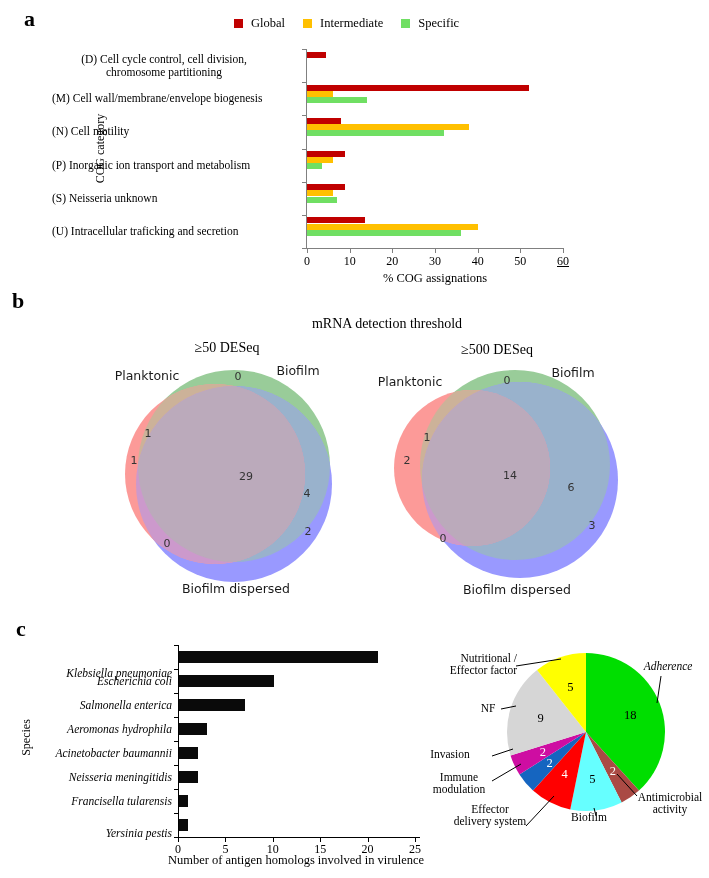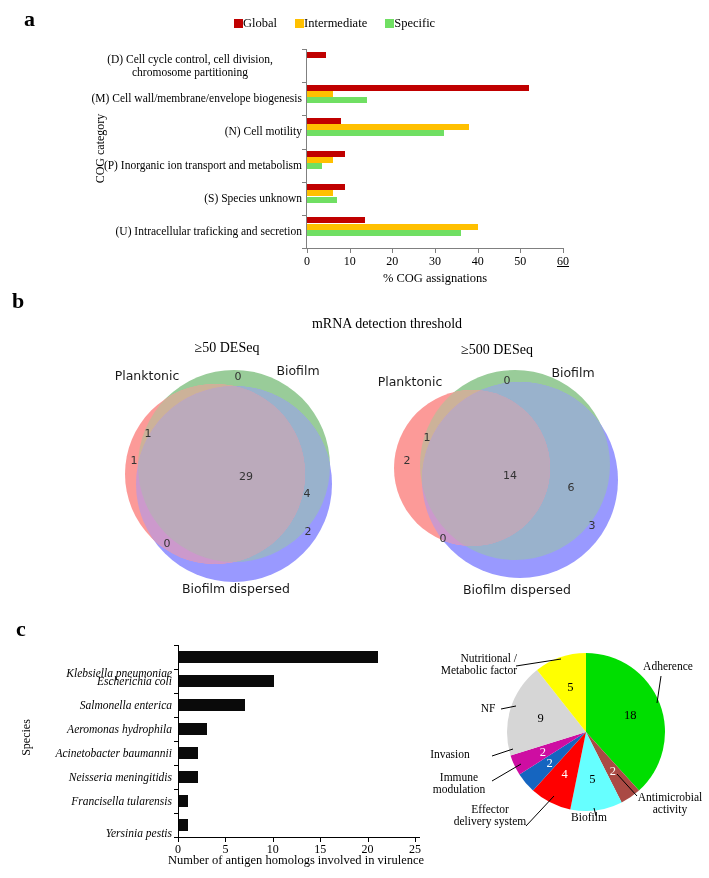--- a/index.html
+++ b/index.html
@@ -3,25 +3,25 @@
 <meta charset="utf-8">
 <style>
   html,body{margin:0;padding:0;background:#fff;}
   #fig{position:relative;width:709px;height:878px;background:#fff;overflow:hidden;
        font-family:"Liberation Serif","DejaVu Serif",serif;color:#000;}
   .abs{position:absolute;}
   .panel-letter{font-size:22px;font-weight:bold;}
   .ser{font-family:"Liberation Serif","DejaVu Serif",serif;}
   .san{font-family:"DejaVu Sans","Liberation Sans",sans-serif;}
   .legend-row{display:flex;align-items:center;gap:18px;font-size:12.5px;}
-  .legend-item{display:flex;align-items:center;gap:0;}
+  .legend-item{display:flex;align-items:center;gap:8px;}
   .sw{width:9px;height:9px;display:inline-block;}
   .axis{background:#808080;}
   .axisC{background:#000;}
-  .cat-row{position:absolute;width:100%;display:flex;align-items:center;justify-content:flex-end;}
+  .cat-row{position:absolute;width:100%;display:flex;align-items:center;justify-content:flex-start;}
   .cat-row span{display:inline-block;text-align:center;max-width:224px;font-size:11.5px;line-height:13px;}
   .sp-row{position:absolute;width:100%;display:flex;align-items:center;justify-content:flex-end;}
   .sp-row span{font-style:italic;font-size:11.5px;white-space:nowrap;}
   .tickl{position:absolute;width:30px;text-align:center;font-size:12px;}
   .vlabel{position:absolute;white-space:nowrap;}
   .vennlab{font-size:12.5px;color:#1a1a1a;text-align:center;}
   .pielab{font-size:11.5px;line-height:11.5px;text-align:center;}
   .ctr{text-align:center;}
 </style>
 </head>
@@ -55,21 +55,21 @@
       <div class="cat-row" style="top: 33.1667px; height: 33.1667px;">
         <span>(M) Cell wall/membrane/envelope biogenesis</span>
       </div>
       <div class="cat-row" style="top: 66.3333px; height: 33.1667px;">
         <span>(N) Cell motility</span>
       </div>
       <div class="cat-row" style="top: 99.5px; height: 33.1667px;">
         <span>(P) Inorganic ion transport and metabolism</span>
       </div>
       <div class="cat-row" style="top: 132.667px; height: 33.1667px;">
-        <span>(S) Species unknown</span>
+        <span>(S) Neisseria unknown</span>
       </div>
       <div class="cat-row" style="top: 165.833px; height: 33.1667px;">
         <span>(U) Intracellular traficking and secretion</span>
       </div>
     </div>
 
   <div class="abs axis" style="left:306px;top:49px;width:1px;height:200px;"></div>
   <div class="abs axis" style="left:306px;top:248px;width:258px;height:1px;"></div>
 
   <div class="abs" id="cog-bars" style="left:307px;top:49px;width:256px;height:199px;">
@@ -303,23 +303,23 @@
       <line x1="62" y1="126" x2="83" y2="119"></line>
       <line x1="62" y1="151" x2="91" y2="134"></line>
       <line x1="96" y1="196" x2="124" y2="166"></line>
       <line x1="166" y1="186" x2="164" y2="178"></line>
       <line x1="207" y1="166" x2="187" y2="144"></line>
     </g>
   </svg>
 
   <div class="abs pielab" style="left:427px;top:653px;width:90px;text-align:right;">
     <div>Nutritional /</div>
-    <div>Metabolic factor</div>
-  </div>
-  <div class="abs pielab" style="left:638px;top:661px;width:60px;">Adherence</div>
+    <div>Effector factor</div>
+  </div>
+  <div class="abs pielab" style="left:638px;top:661px;width:60px;font-style:italic;">Adherence</div>
   <div class="abs pielab" style="left:478px;top:703px;width:20px;">NF</div>
   <div class="abs pielab" style="left:428px;top:749px;width:44px;">Invasion</div>
   <div class="abs pielab" style="left:428px;top:772px;width:62px;">
     <div>Immune</div>
     <div>modulation</div>
   </div>
   <div class="abs pielab" style="left:448px;top:804px;width:84px;">
     <div>Effector</div>
     <div>delivery system</div>
   </div>

